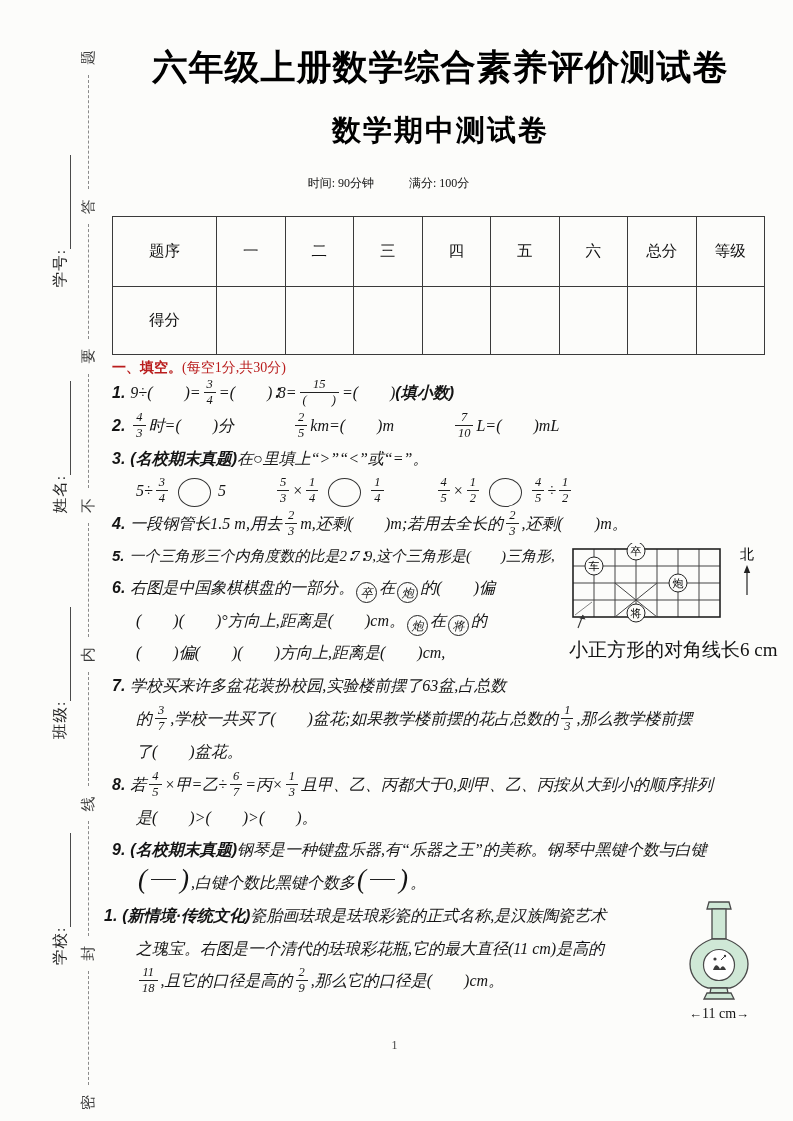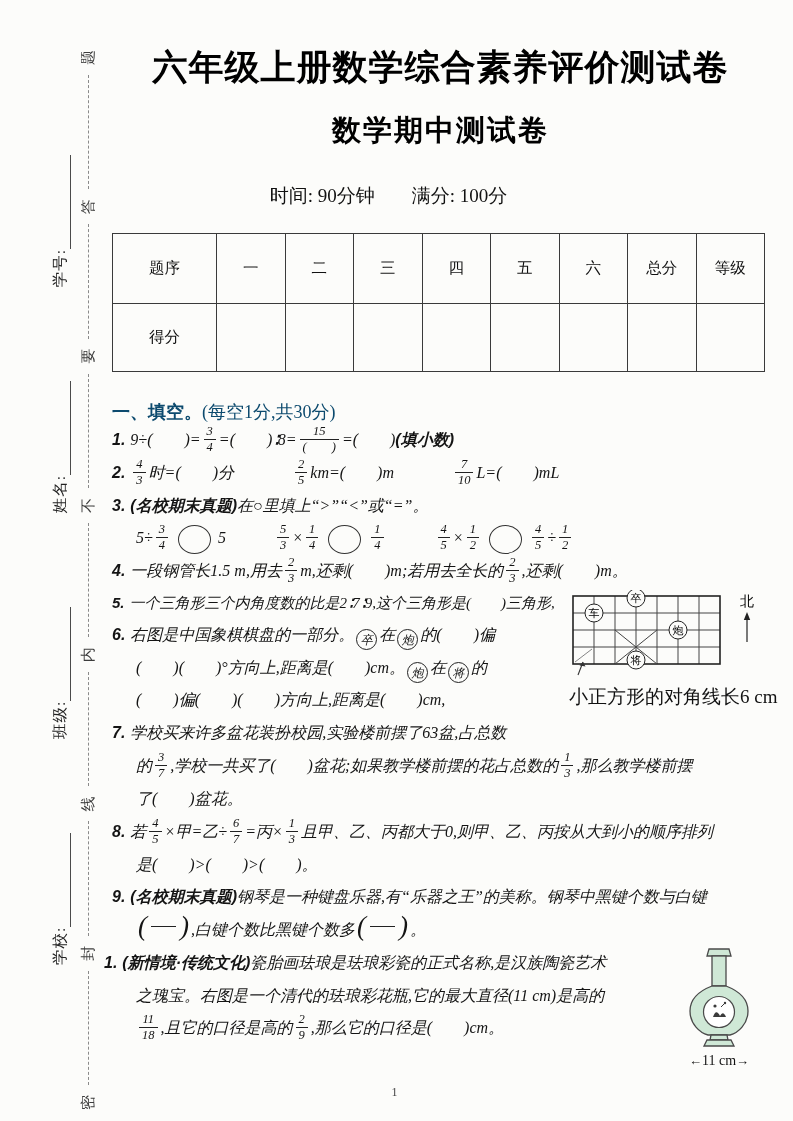--- a/index.html
+++ b/index.html
@@ -28,36 +28,36 @@
   
   .content{margin:0 24px 0 112px; position:relative;}
   .title{
     margin:44px 0 0 0; text-align:center; font-size:35px; font-weight:900; letter-spacing:1px;
     font-family:"Liberation Sans","DejaVu Sans",sans-serif; color:#000;
   }
   .subtitle{
     margin:20px 0 0 0; text-align:center; font-size:29px; font-weight:900; letter-spacing:2px;
     font-family:"Liberation Sans","DejaVu Sans",sans-serif; color:#000;
   }
-  .meta{margin:32px 0 0 0; text-align:center; font-size:19px; transform:translateX(-52px); color:#111;}
+  .meta{margin:24px 0 0 0; text-align:center; font-size:12px; transform:translateX(-52px); color:#111;}
   .meta span{margin:0 16px;}
   
   table.score-table{
     border-collapse:collapse; margin-top:24px; width:653px; table-layout:fixed;
     font-size:15.5px;
   }
   table.score-table td,table.score-table th{
     border:1px solid #3a3a3a; font-weight:normal; text-align:center; padding:16px; color:#111;
   }
   table.score-table{border:1.6px solid #222;}
   table.score-table tr.hrow td{height:37px;}
   table.score-table tr.srow td{height:35px;}
   table.score-table td.c0{width:71px;}
   
-  .section-title{margin-top:28px; font-size:18px; color:#0c4a6e;}
+  .section-title{margin-top:4px; font-size:14px; color:#b91c1c;}
   .section-title b{font-family:"Liberation Sans","DejaVu Sans",sans-serif;}
   .q{font-size:16px; line-height:2.05; padding-left:24px; text-indent:-24px; color:#141414;font-style:italic;}
   .q .qno{font-weight:bold; font-family:"Liberation Sans","DejaVu Sans",sans-serif; padding-right:5px;}
   .q .bd{font-weight:bold; font-family:"Liberation Sans","DejaVu Sans",sans-serif;}
   #qb .q:first-child{font-size:15px;}
   .gap{display:inline-block;}
   .fr{
     display:inline-flex; flex-direction:column; vertical-align:middle; text-align:center;
     font-size:12.5px; line-height:1.2; margin:0 3px; position:relative; top:-2px; text-indent:0;
   }

